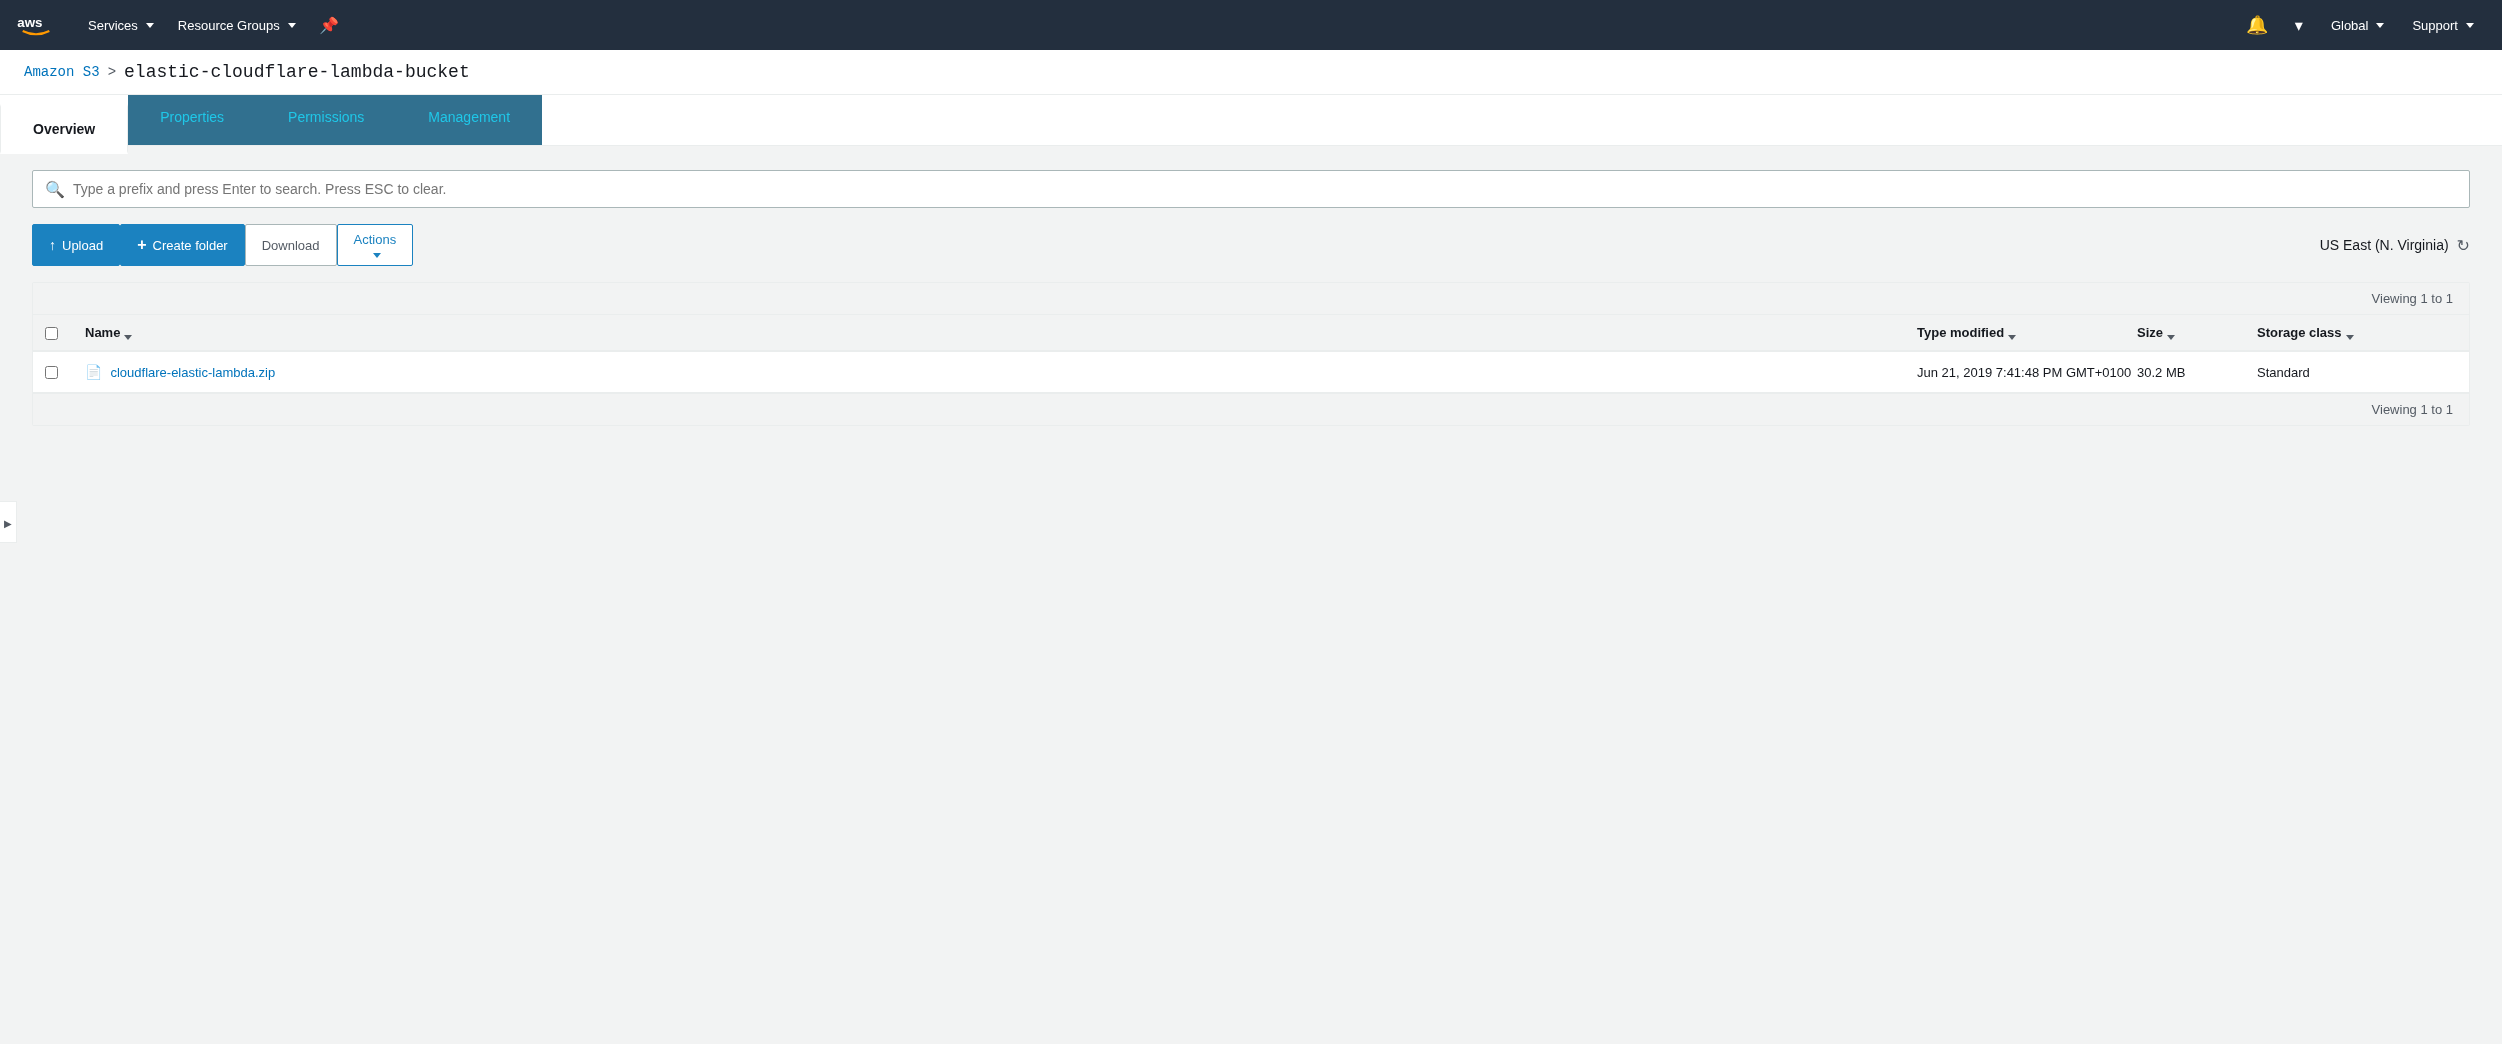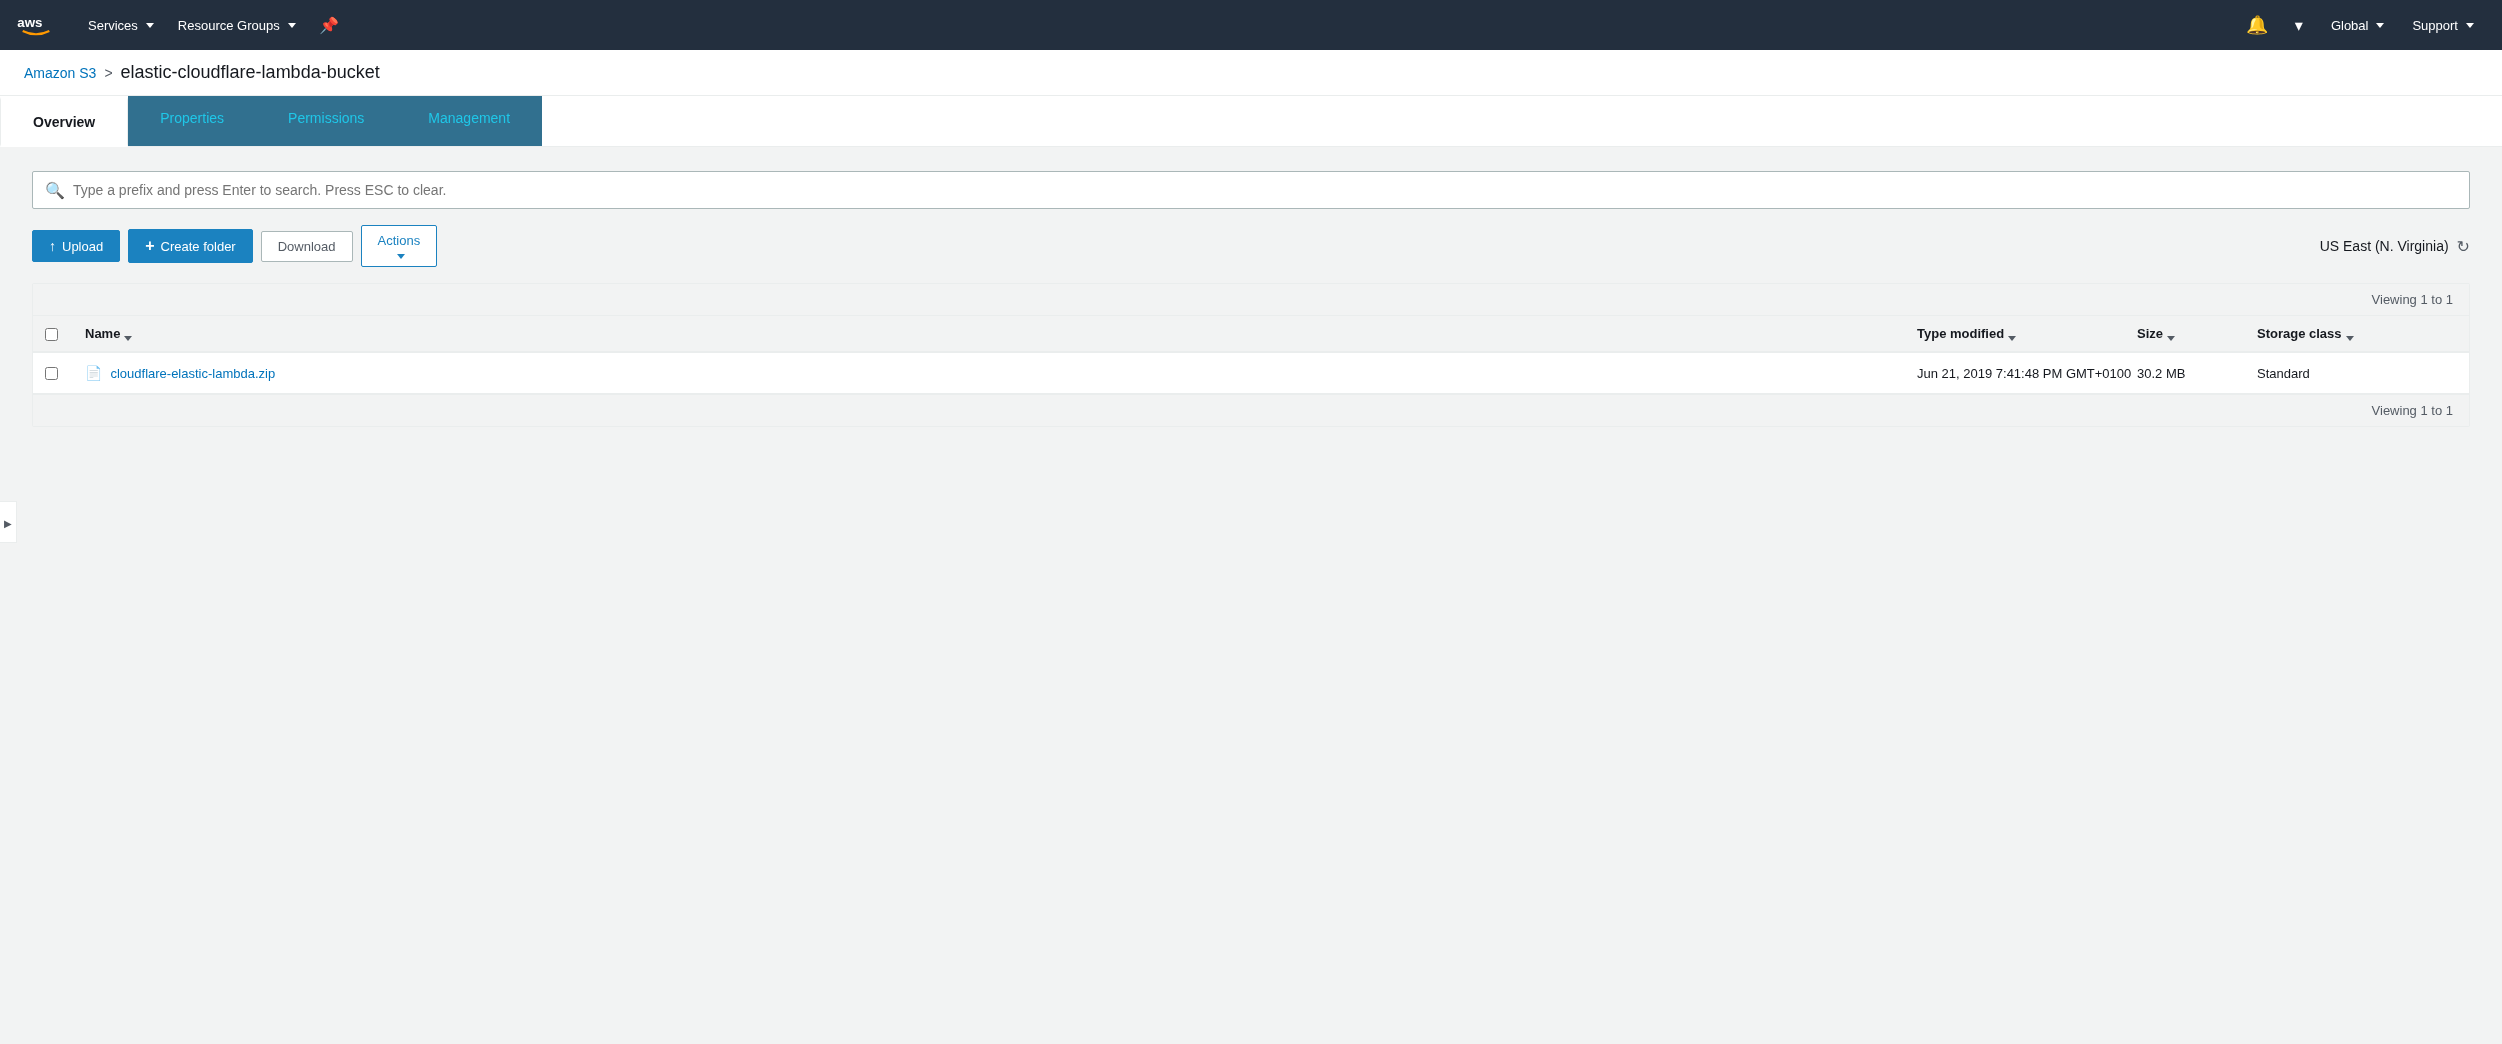--- a/index.html
+++ b/index.html
@@ -63,20 +63,21 @@
     }
 
     
     .breadcrumb-bar {
       background: #fff;
       padding: 12px 24px;
       border-bottom: 1px solid #eaeded;
       display: flex;
       align-items: center;
       gap: 8px;
+      font-family: Liberation Mono, monospace;
     }
     .breadcrumb-link {
       color: #0073bb;
       text-decoration: none;
       font-size: 14px;
       cursor: pointer;
     }
     .breadcrumb-separator {
       color: #545b64;
       font-size: 14px;
@@ -101,21 +102,21 @@
     }
     .tab-active {
       background: #fff;
       color: #16191f;
       font-weight: 700;
       border-bottom: 3px solid #fff;
       border-top: 3px solid #fff;
       border-left: 1px solid #eaeded;
       border-right: 1px solid #eaeded;
       position: relative;
-      top: 1px;
+      top: 9px;
     }
     .tab-inactive {
       background: #31708f;
       color: #1fc7e8;
     }
 
     
     .main-content {
       padding: 24px 32px;
     }
@@ -142,22 +143,20 @@
       flex: 1;
       font-size: 14px;
       padding: 10px 0;
       color: #545b64;
       background: transparent;
     }
 
     
     .actions-bar {
       display: flex;
-      align-items: center;
-      gap: 8px;
       margin-bottom: 16px;
     }
     .btn {
       padding: 7px 16px;
       font-size: 13px;
       border-radius: 2px;
       cursor: pointer;
       display: flex;
       align-items: center;
       gap: 6px;

